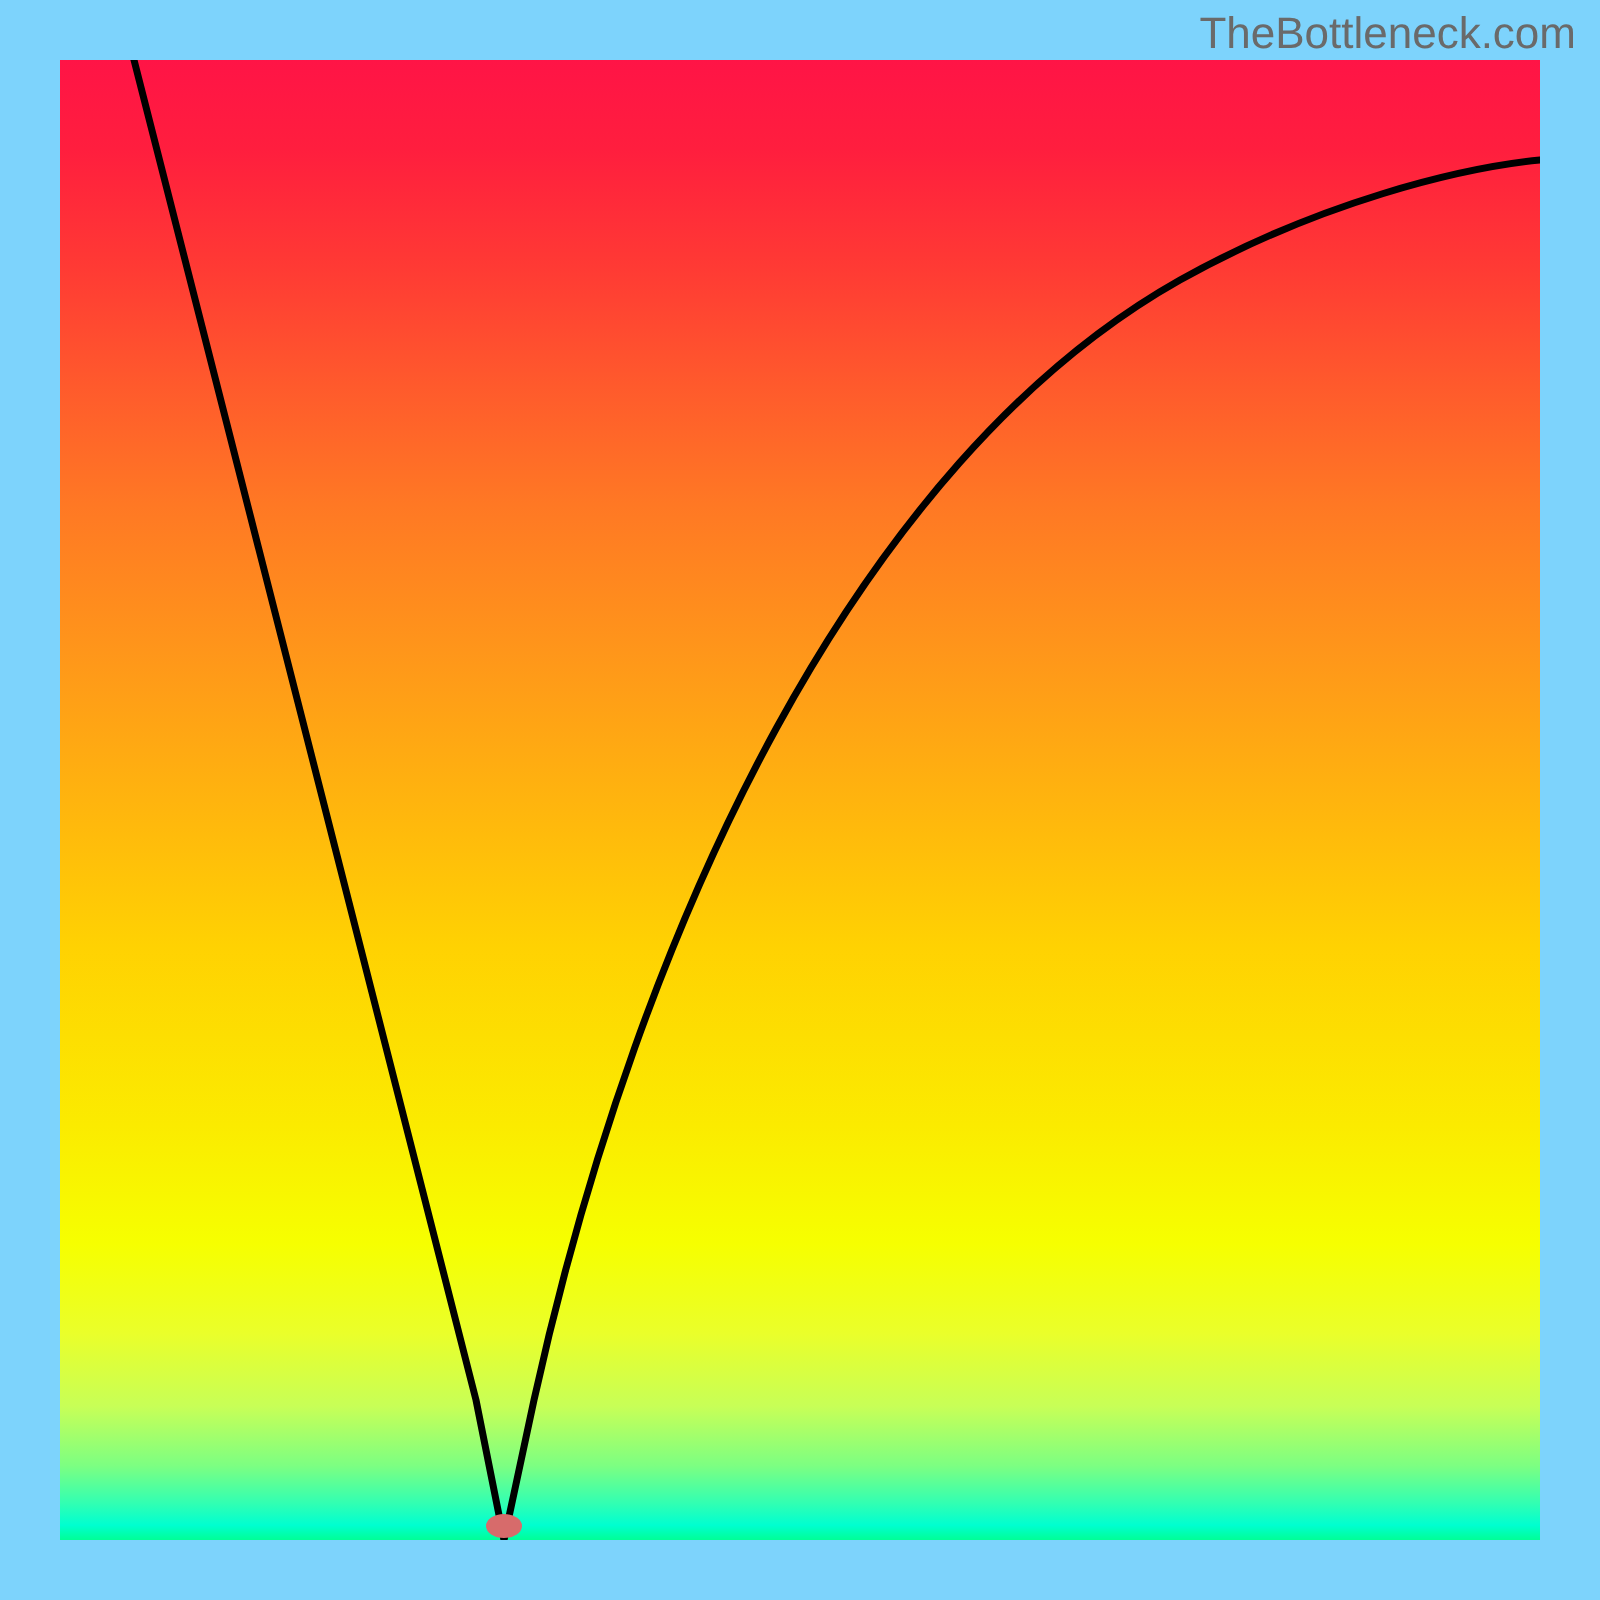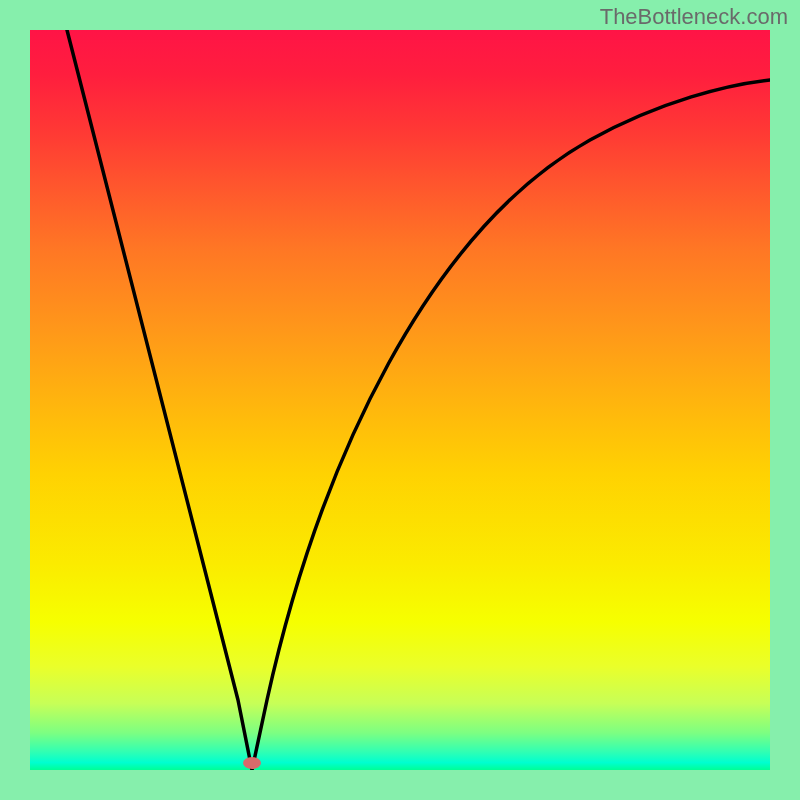--- a/index.html
+++ b/index.html
@@ -7,21 +7,21 @@
       padding: 0;
       width: 800px;
       height: 800px;
       overflow: hidden;
       background: #000;
     }
     .container {
       position: relative;
       width: 800px;
       height: 800px;
-      background: #86efac;
+      background: #7dd3fc;
     }
     .watermark {
       position: absolute;
       top: 4px;
       right: 12px;
       font-family: Arial, Helvetica, sans-serif;
       font-size: 22px;
       color: #6a6a6a;
       z-index: 10;
     }

